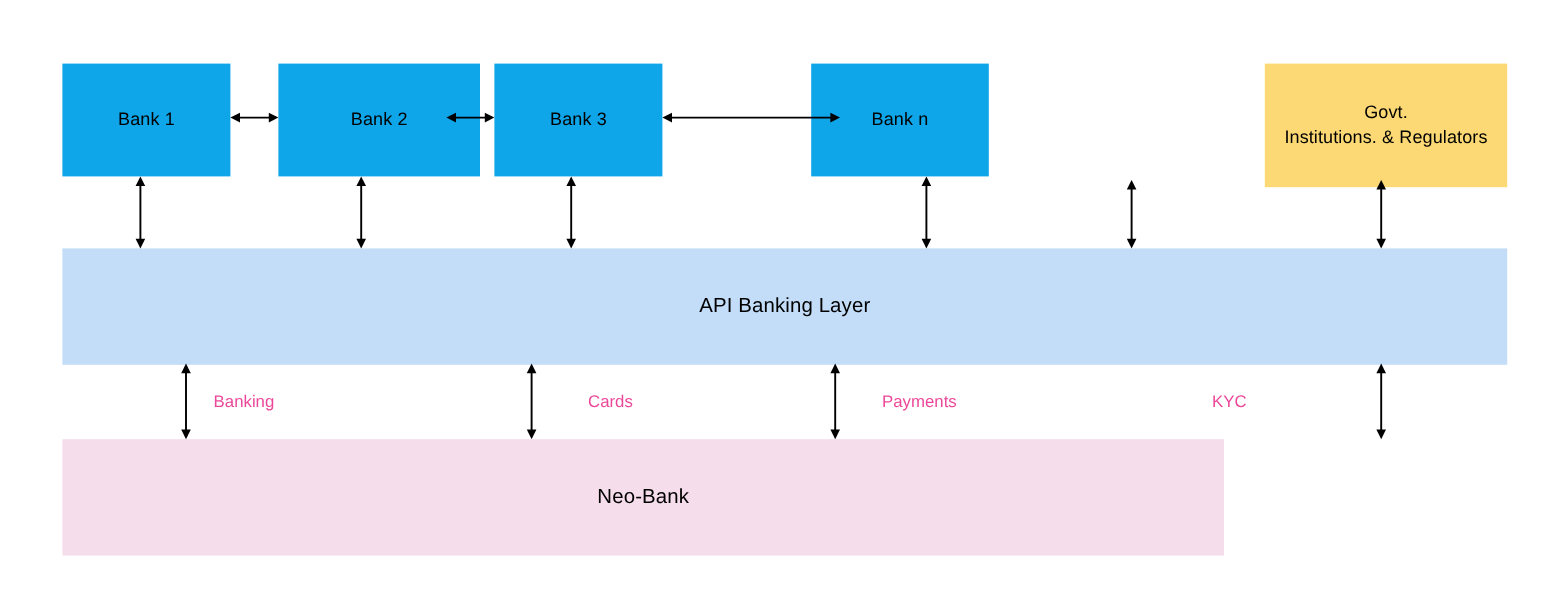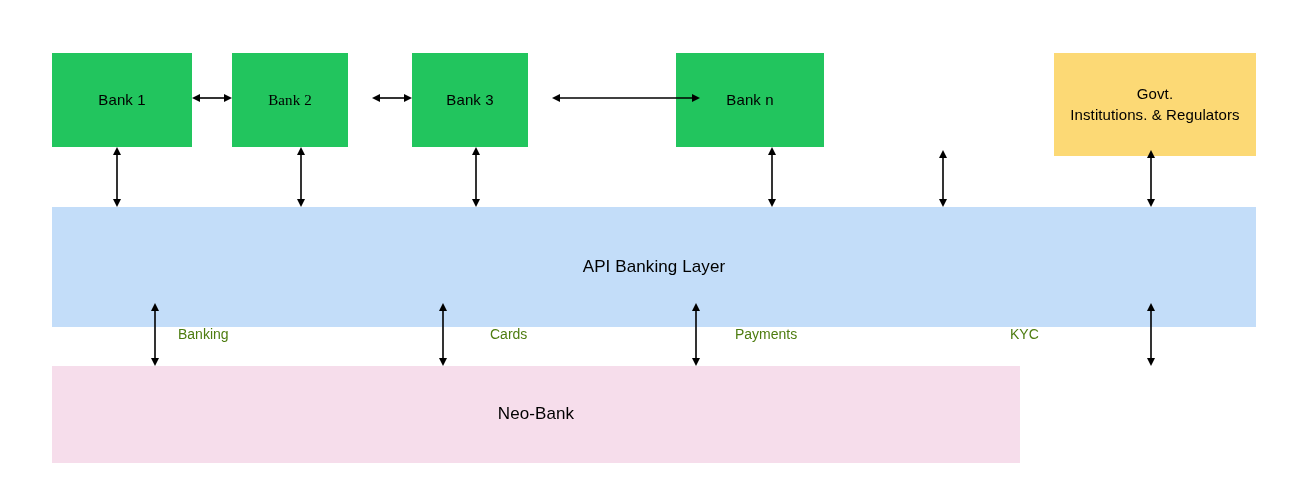--- a/index.html
+++ b/index.html
@@ -25,21 +25,21 @@
     align-items: center;
     justify-content: center;
     text-align: center;
     color: #000000;
     font-size: 15px;
     line-height: 1.35;
     white-space: pre-line;
     letter-spacing: 0.1px;
   }
   .bank-node {
-    background: #22c55e;
+    background: #0ea5e9;
   }
   .card-node {
     background: #eb9a5f;
   }
   .govt-node {
     background: #fcd975;
   }
   .api-node {
     background: #c3ddf9;
     font-size: 17px;
@@ -51,46 +51,46 @@
   .connector {
     position: absolute;
   }
   .connector svg {
     display: block;
     overflow: visible;
   }
   .edge-label {
     position: absolute;
     font-size: 14px;
-    color: #4d7c0f;
+    color: #ec4899;
     white-space: nowrap;
     line-height: 1;
   }
   .edge-label.align-right {
     text-align: left;
   }
 </style>
 </head>
 <body>
 
 <div id="canvas">
 
   <div class="node bank-node" style="left:52px; top:53px; width:140px; height:94px;">Bank 1</div>
 
-  <div class="node bank-node" style="left:232px; top:53px; width:116px; height:94px;font-family:Liberation Serif, serif;">Bank 2</div>
-
-  <div class="node bank-node" style="left:412px; top:53px; width:116px; height:94px;">Bank 3</div>
+  <div class="node bank-node" style="left:232px; top:53px; width:168px; height:94px;">Bank 2</div>
+
+  <div class="node bank-node" style="left:412px; top:53px; width:140px; height:94px;">Bank 3</div>
 
   <div class="node bank-node" style="left:676px; top:53px; width:148px; height:94px;">Bank n</div>
 
 
   <div class="node govt-node" style="left:1054px; top:53px; width:202px; height:103px;">Govt.
 Institutions. &amp; Regulators</div>
 
-  <div class="node api-node" style="left:52px; top:207px; width:1204px; height:120px;">API Banking Layer</div>
+  <div class="node api-node" style="left:52px; top:207px; width:1204px; height:97px;">API Banking Layer</div>
 
   <div class="node neobank-node" style="left:52px; top:366px; width:968px; height:97px;">Neo-Bank</div>
 
   <div class="connector" style="left:192px; top:88px; width:40px; height:20px;">
     <svg width="40" height="20" viewBox="0 0 40 20">
       <line x1="6" y1="10" x2="34" y2="10" stroke="#000000" stroke-width="1.6"></line>
       <polygon points="0,10 8,6 8,14" fill="#000000"></polygon>
       <polygon points="40,10 32,6 32,14" fill="#000000"></polygon>
     </svg>
   </div>

